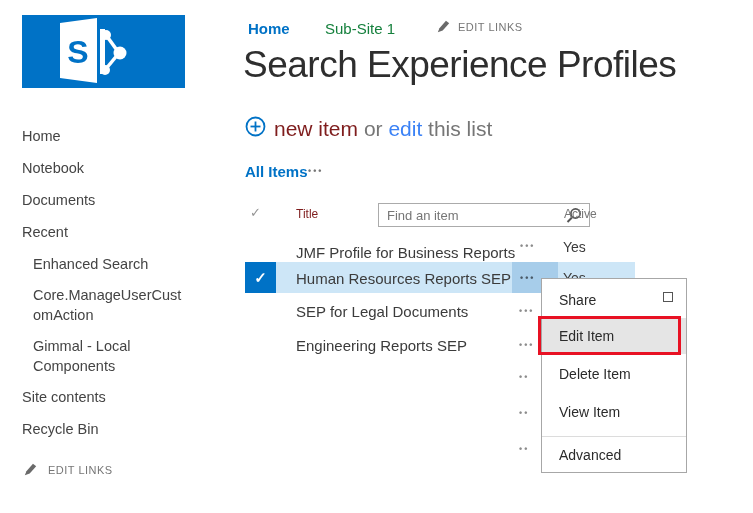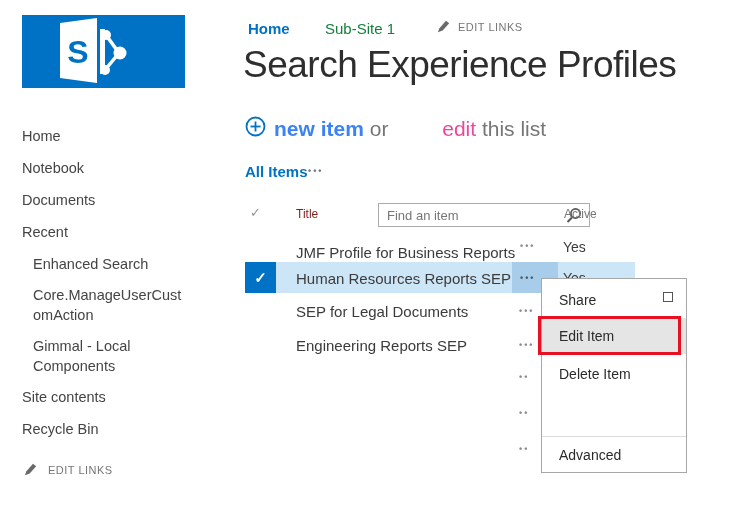--- a/index.html
+++ b/index.html
@@ -33,22 +33,22 @@
   
   .sidebar { position: absolute; left: 22px; top: 126px; width: 190px; }
   .side-item { font-size: 14.5px; color: #444; line-height: 20px; margin-bottom: 12px; cursor: pointer; }
   .side-item.indent { margin-left: 11px; width: 152px; overflow-wrap: anywhere; margin-bottom: 11px; }
   .side-editlinks { position: absolute; left: 24px; top: 463px; display: flex; align-items: center; gap: 11px; cursor: pointer; }
 
   
   .newitem-row { position: absolute; left: 245px; top: 116px; display: flex; align-items: center; }
   .plus-icon { margin-right: 8px; display: inline-block; }
   .newitem-text { font-size: 21px; font-weight: 300; color: #767676; white-space: nowrap; }
-  .newitem-text .strong-link { color: #3b82f6; font-weight: bold; }
-  .newitem-text .link { color: #ec4899; margin-left: 48px; }
+  .newitem-text .strong-link { color: #7f1d1d; font-weight: normal; }
+  .newitem-text .link { color: #3b82f6; }
 
   
   .allitems { position: absolute; left: 245px; top: 163px; font-size: 15px; font-weight: bold; color: #0072c6; cursor: pointer; }
   .viewbar-dots { position: absolute; left: 308px; top: 166px; font-size: 9px; font-weight: bold; letter-spacing: 2px; color: #767676; cursor: pointer; }
   .search-box {
     position: absolute; left: 378px; top: 159px; width: 212px; height: 24px;
     border: 1px solid #ababab; background: #fff; margin-top: 44px;
   }
   .search-box input {
     position: absolute; left: 0; top: 0; width: 182px; height: 22px;
@@ -202,20 +202,21 @@
   </div>
 
   <div class="phantom-dots" style="top:372px;">••</div>
   <div class="phantom-dots" style="top:408px;">••</div>
   <div class="phantom-dots" style="top:444px;">••</div>
 
   <div class="ctx-menu">
     <div class="ctx-item ctx-share">Share</div>
     <div class="ctx-item ctx-edit">Edit Item</div>
     <div class="ctx-item ctx-delete">Delete Item</div>
+    <div class="ctx-item ctx-view">View Item</div>
     <div class="ctx-sep"></div>
     <div class="ctx-item ctx-advanced">Advanced</div>
     <div class="adv-glyph"></div>
   </div>
 
   <div class="red-highlight"></div>
 
 </div>
 
 </body></html>

